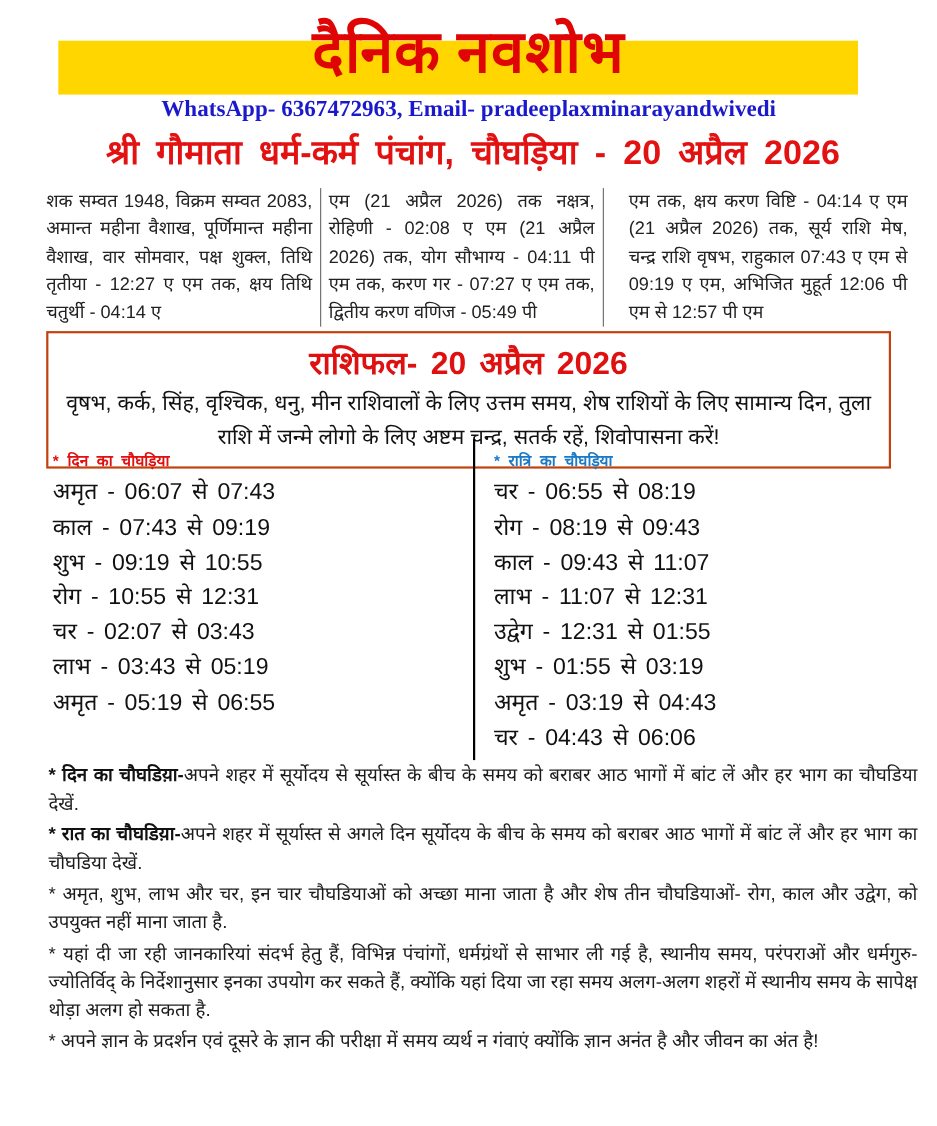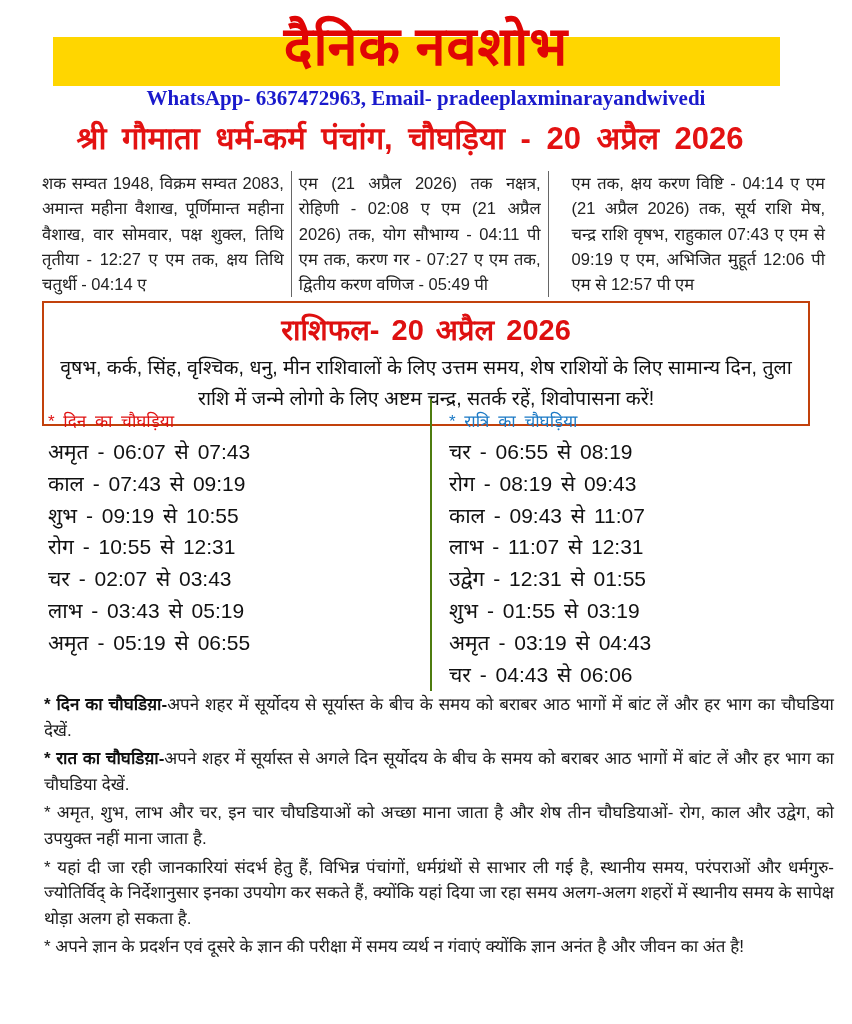--- a/index.html
+++ b/index.html
@@ -13,21 +13,21 @@
     position:absolute;top:16px;left:0;width:100%;text-align:center;
     font-family:"Liberation Serif", serif;font-weight:bold;
     font-size:54px;line-height:62px;color:#E00505;letter-spacing:1px;
   }
   .contact{
     position:absolute;top:86px;left:0;width:100%;text-align:center;
     font-family:"Liberation Serif", serif;font-weight:bold;
     font-size:21px;color:#1A1ACC;
   }
   .heading{
-    position:absolute;top:118px;left:28px;width:764px;text-align:center;
+    position:absolute;top:118px;left:48px;width:764px;text-align:center;
     font-weight:bold;font-size:31px;line-height:42px;color:#E31212;word-spacing:7px;
   }
   
   .panchang{
     position:absolute;top:171px;left:42px;width:790px;display:flex;
     font-size:16.5px;line-height:25.3px;color:#222;text-align:justify;
   }
   .pan-col{padding:0 7px 0 0;}
   .pan-col.c1{width:250px;}
   .pan-col.c2{width:250px;border-left:1.5px solid #666;padding-left:7px;}
@@ -36,22 +36,22 @@
   .rashifal{
     position:absolute;top:301px;left:42px;width:764px;
     border:2px solid #c2410c;text-align:center;background:#fff;
   }
   .rashifal-head{font-size:29px;font-weight:bold;color:#DE1010;margin:6px 0 4px;word-spacing:4px;}
   .rashifal-body{font-size:19.5px;line-height:31px;color:#111;margin:0 8px 10px;}
   
   .chogh{position:absolute;top:399px;left:0;width:852px;height:292px;display:flex;}
   .chogh-col{box-sizing:border-box;}
   .chogh-col.day{width:430px;padding-left:48px;}
-  .chogh-col.night{width:422px;border-left:2px solid #4d7c0f;padding-left:17px;}
-  .chogh-head{font-size:17px;font-weight:normal;margin:10px 0 4px;word-spacing:4px;}
+  .chogh-col.night{width:422px;border-left:2px solid #000000;padding-left:17px;}
+  .chogh-head{font-size:14px;font-weight:bold;margin:10px 0 4px;word-spacing:4px;}
   .chogh-head.day-h{color:#E01010;}
   .chogh-head.night-h{color:#1B79C5;}
   .chogh-item{font-size:21px;line-height:31.8px;color:#111;word-spacing:3px;}
   
   .notes{
     position:absolute;top:692px;left:44px;width:790px;
     font-size:17px;line-height:25.6px;color:#1b1b1b;text-align:justify;
   }
   .note-warning{color:#E00A0A;font-weight:bold;font-size:17.5px;margin:2px 0 3px;}
   .note-p{margin:0 0 3px;}

